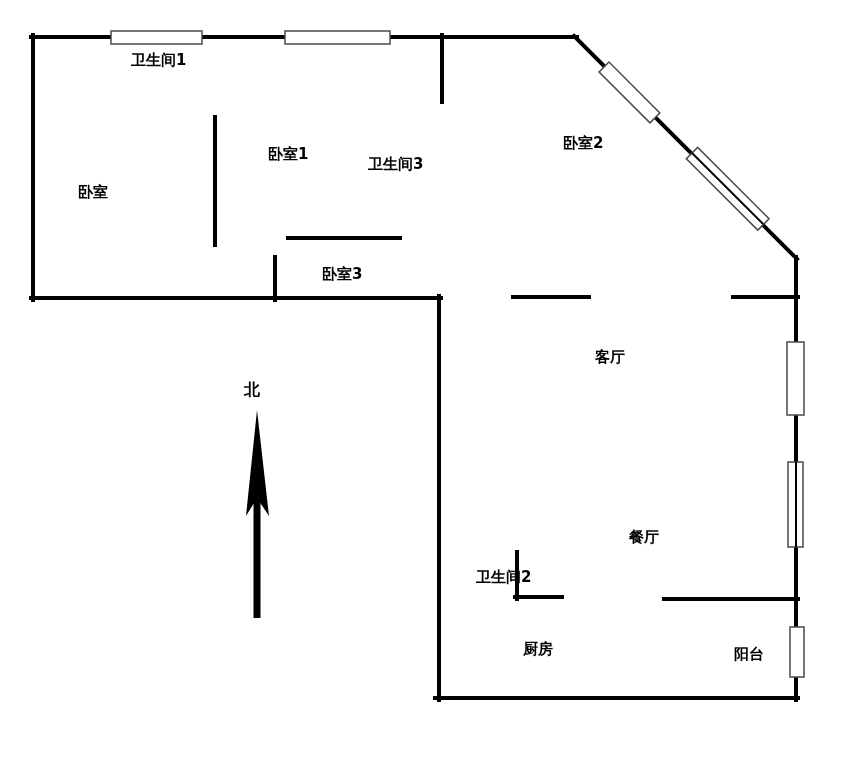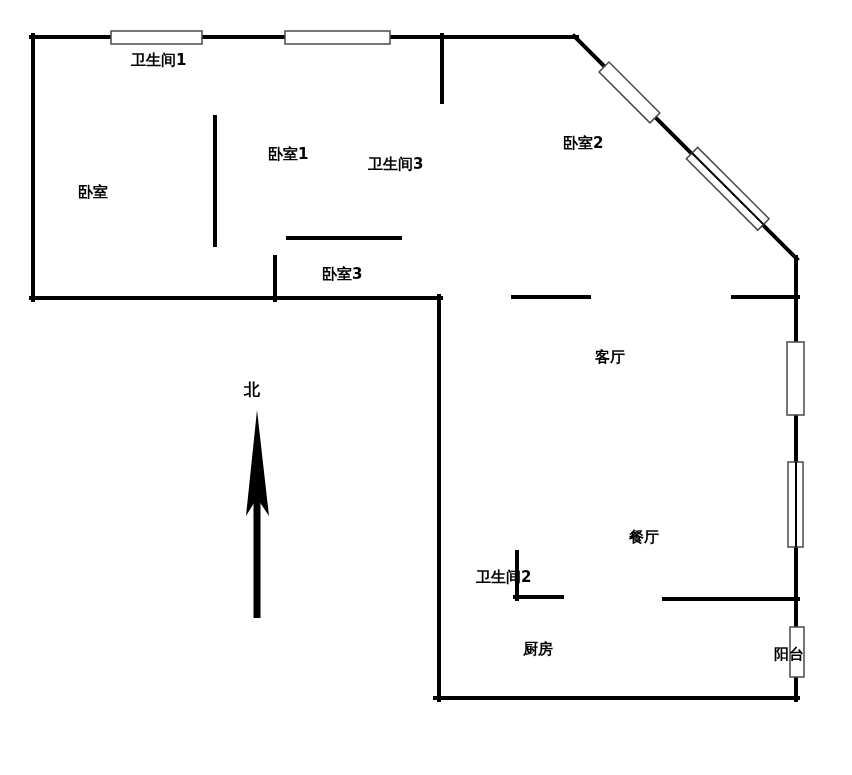--- a/index.html
+++ b/index.html
@@ -108,16 +108,16 @@
   <span class="room-label" style="left:131px; top:52px;">卫生间1</span>
   <span class="room-label" style="left:78px;  top:142px;margin-top:42px;">卧室</span>
   <span class="room-label" style="left:268px; top:146px;">卧室1</span>
   <span class="room-label" style="left:368px; top:156px;">卫生间3</span>
   <span class="room-label" style="left:563px; top:135px;">卧室2</span>
   <span class="room-label" style="left:322px; top:266px;">卧室3</span>
   <span class="room-label" style="left:595px; top:349px;">客厅</span>
   <span class="room-label" style="left:629px; top:529px;">餐厅</span>
   <span class="room-label" style="left:476px; top:569px;">卫生间2</span>
   <span class="room-label" style="left:523px; top:641px;">厨房</span>
-  <span class="room-label" style="left:774px; top:646px;">阳台</span>
+  <span class="room-label" style="left:734px; top:646px;">阳台</span>
   <span class="room-label north-label" style="left:244px; top:381px;">北</span>
 
 </div>
 
 </body></html>

